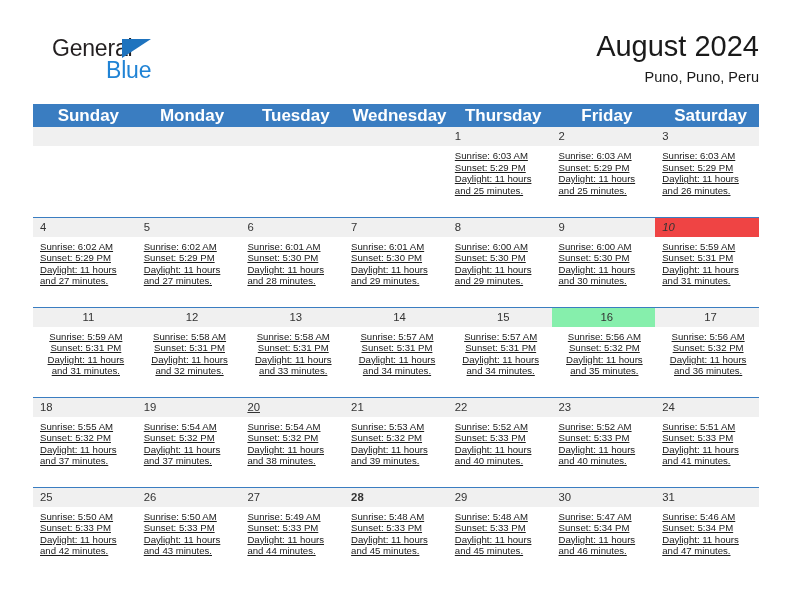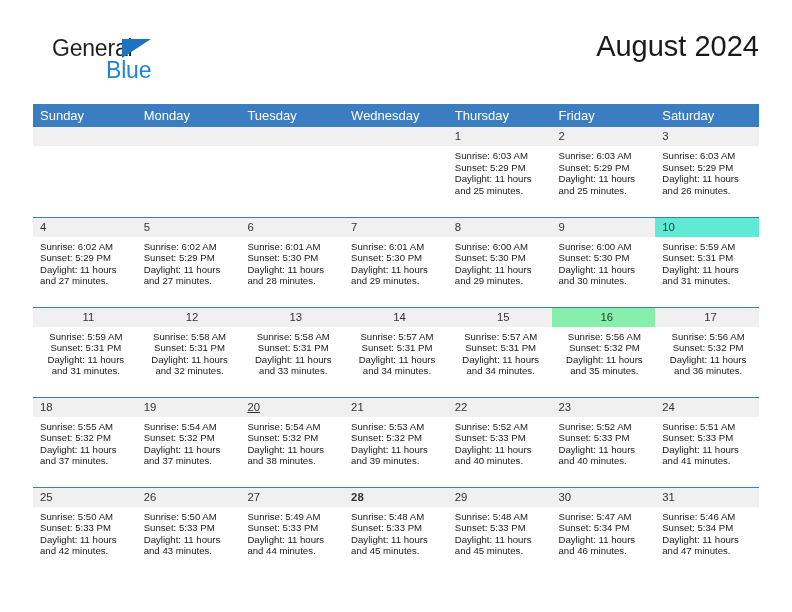--- a/index.html
+++ b/index.html
@@ -97,25 +97,25 @@
     width: 726px;
     border-collapse: collapse;
     table-layout: fixed;
   }
 
   .dow-row {
     background: #3a7dc1;
   }
   .dow-cell {
     color: #ffffff;
-    font-size: 13px;
+    font-size: 17px;
     line-height: 13px;
-    text-align: left;
+    text-align: center;
     padding: 5px 0 5px 7px;
-    font-weight: normal;
+    font-weight: bold;
     height: 20px;
     box-sizing: border-box;
     width: 103.71px;
   }
 
   .week-row {
     border-top: 1.6px solid #3a7dc1;
   }
   .week-row.first {
     border-top: none;
@@ -141,20 +141,21 @@
   }
   .day-cell.empty .daynum {
     background: #f0f0f0;
   }
 
   .info {
     padding: 4px 5px 0 7px;
     font-size: 9.6px;
     line-height: 11.6px;
     color: #1a1a1a;
+    text-decoration: underline;
   }
   .info div {
     white-space: nowrap;
   }
   .info .daylight {
     white-space: normal;
   }
 </style>
 </head>
 <body>
@@ -164,20 +165,21 @@
   <div class="header">
 
     <div class="logo">
       <span class="logo-general">General</span>
       <span class="logo-triangle" style="border-left-color: rgb(30, 115, 190);"></span>
       <span class="logo-blue" style="color: rgb(32, 131, 213);">Blue</span>
     </div>
 
     <div class="title-block">
       <div class="cal-title">August 2024</div>
+      <div class="cal-subtitle">Puno, Puno, Peru</div>
     </div>
 
   </div>
 
   <table class="calendar">
     <thead>
       <tr class="dow-row" style="background: rgb(58, 125, 193);">
         <th class="dow-cell" style="color: rgb(255, 255, 255);">Sunday</th>
         <th class="dow-cell" style="color: rgb(255, 255, 255);">Monday</th>
         <th class="dow-cell" style="color: rgb(255, 255, 255);">Tuesday</th>
@@ -289,21 +291,21 @@
   </td>
           <td class="day-cell">
     <span class="daynum" style="background: rgb(240, 240, 240);">9</span>
     <div class="info">
       <div class="sunrise">Sunrise: 6:00 AM</div>
       <div class="sunset">Sunset: 5:30 PM</div>
       <div class="daylight">Daylight: 11 hours and 30 minutes.</div>
     </div>
   </td>
           <td class="day-cell">
-    <span class="daynum" style="background: #5eead4;">10</span>
+    <span class="daynum" style="background: #ef4444; font-style: italic;">10</span>
     <div class="info">
       <div class="sunrise">Sunrise: 5:59 AM</div>
       <div class="sunset">Sunset: 5:31 PM</div>
       <div class="daylight">Daylight: 11 hours and 31 minutes.</div>
     </div>
   </td>
         </tr>
         <tr class="week-row" style="border-top: 1.6px solid rgb(58, 125, 193); text-align: center;">
           <td class="day-cell">
     <span class="daynum" style="background: rgb(240, 240, 240);">11</span>

